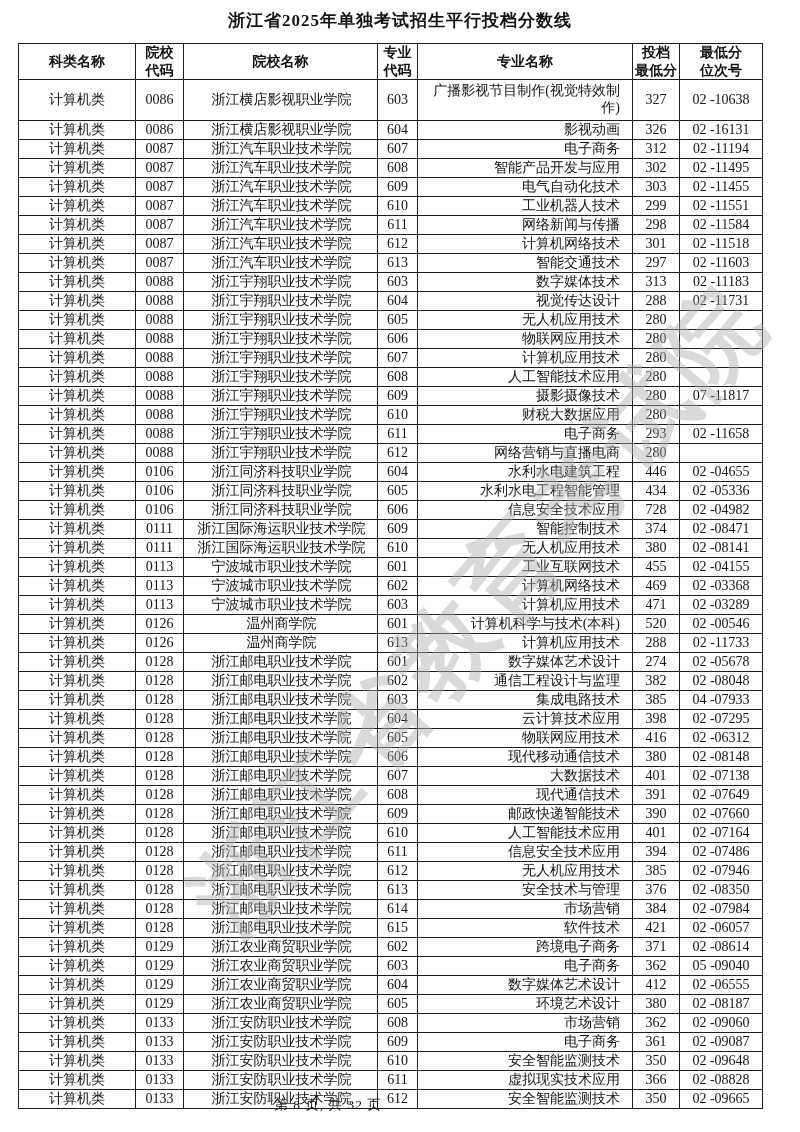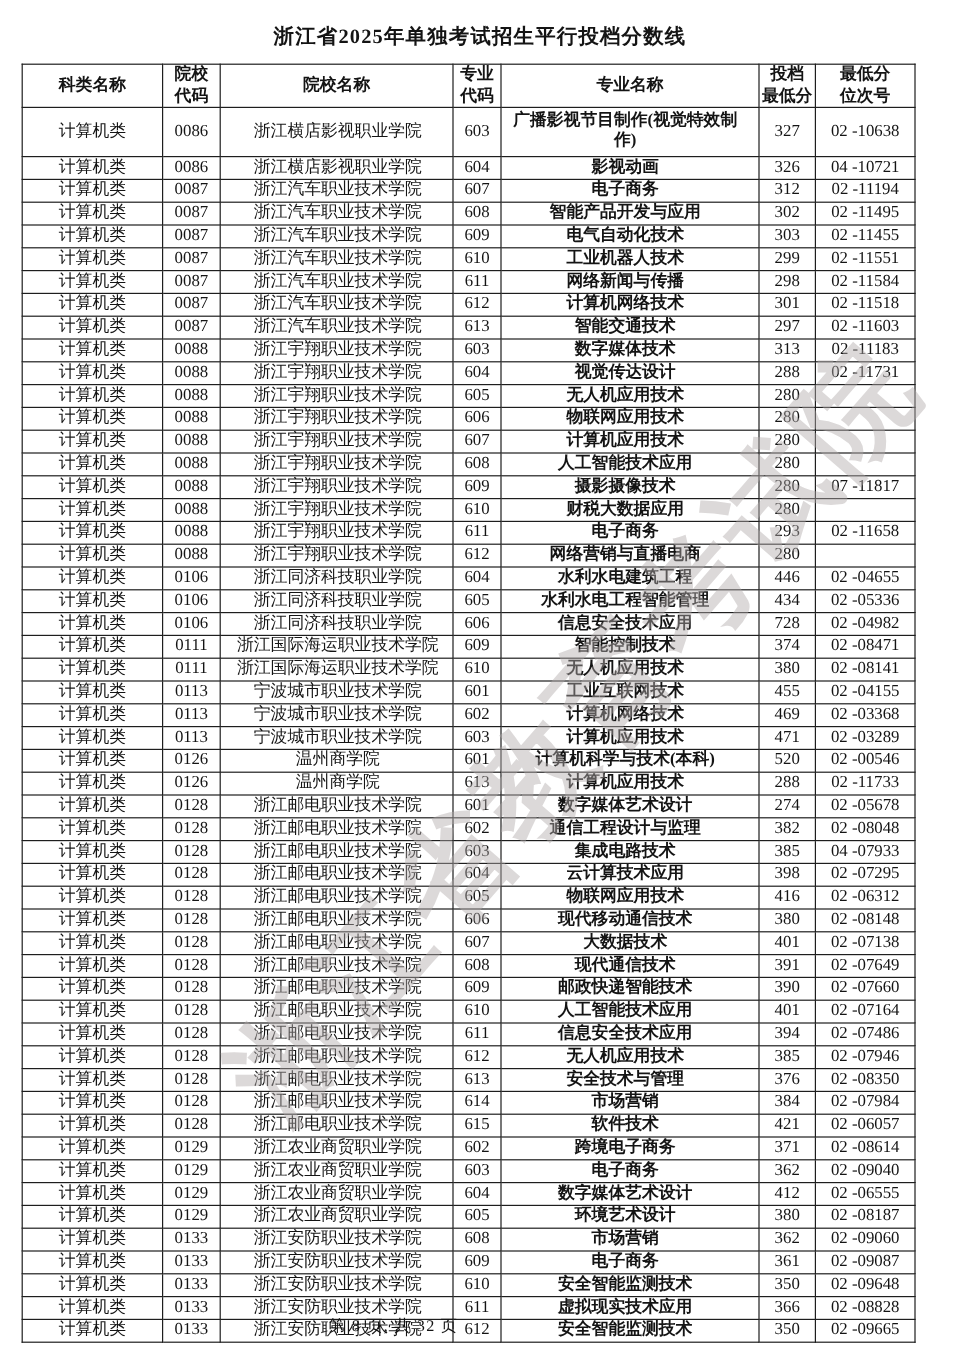--- a/index.html
+++ b/index.html
@@ -6,21 +6,21 @@
   .page{
     position:relative;
     width:800px;height:1132px;
     background:#ffffff;
     overflow:hidden;
     font-family:"Liberation Serif","DejaVu Serif",serif;
     color:#141414;
   }
   .title{
     margin:0;
-    padding-top:19px;
+    padding-top:9px;
     text-align:center;
     font-size:17px;
     font-weight:bold;
     letter-spacing:1px;
   }
   table.scores{
     border-collapse:collapse;
     table-layout:fixed;
     margin:11px 0 0 18px;
     width:744px;
@@ -42,21 +42,21 @@
   }
   table.scores td{
     font-size:14px;
     line-height:1.2;
     height:18px;
     padding:0 2px;
   }
   tbody tr:first-child td{height:40px;}
   .col-cat,.col-code,.col-score,.col-rank{text-align:center;}
   .col-school{text-align:center;padding:0 2px 0 4px !important;}
-  .col-major{text-align:center;padding:0 12px 0 4px !important;font-weight:bold;}
+  .col-major{text-align:right;padding:0 12px 0 4px !important;}
   .footer{
     position:absolute;
     left:0;top:1096px;
     width:656px;
     text-align:center;
     font-size:13.5px;
     letter-spacing:1px;
   }
   .watermark{
     position:absolute;
@@ -114,21 +114,21 @@
           <td class="col-score">327</td>
           <td class="col-rank">02 -10638</td>
         </tr>
         <tr>
           <td class="col-cat">计算机类</td>
           <td class="col-code">0086</td>
           <td class="col-school">浙江横店影视职业学院</td>
           <td class="col-code">604</td>
           <td class="col-major">影视动画</td>
           <td class="col-score">326</td>
-          <td class="col-rank">04 -10721</td>
+          <td class="col-rank">02 -16131</td>
         </tr>
         <tr>
           <td class="col-cat">计算机类</td>
           <td class="col-code">0087</td>
           <td class="col-school">浙江汽车职业技术学院</td>
           <td class="col-code">607</td>
           <td class="col-major">电子商务</td>
           <td class="col-score">312</td>
           <td class="col-rank">02 -11194</td>
         </tr>
@@ -510,21 +510,21 @@
           <td class="col-score">371</td>
           <td class="col-rank">02 -08614</td>
         </tr>
         <tr>
           <td class="col-cat">计算机类</td>
           <td class="col-code">0129</td>
           <td class="col-school">浙江农业商贸职业学院</td>
           <td class="col-code">603</td>
           <td class="col-major">电子商务</td>
           <td class="col-score">362</td>
-          <td class="col-rank">02 -09040</td>
+          <td class="col-rank">05 -09040</td>
         </tr>
         <tr>
           <td class="col-cat">计算机类</td>
           <td class="col-code">0129</td>
           <td class="col-school">浙江农业商贸职业学院</td>
           <td class="col-code">604</td>
           <td class="col-major">数字媒体艺术设计</td>
           <td class="col-score">412</td>
           <td class="col-rank">02 -06555</td>
         </tr>

